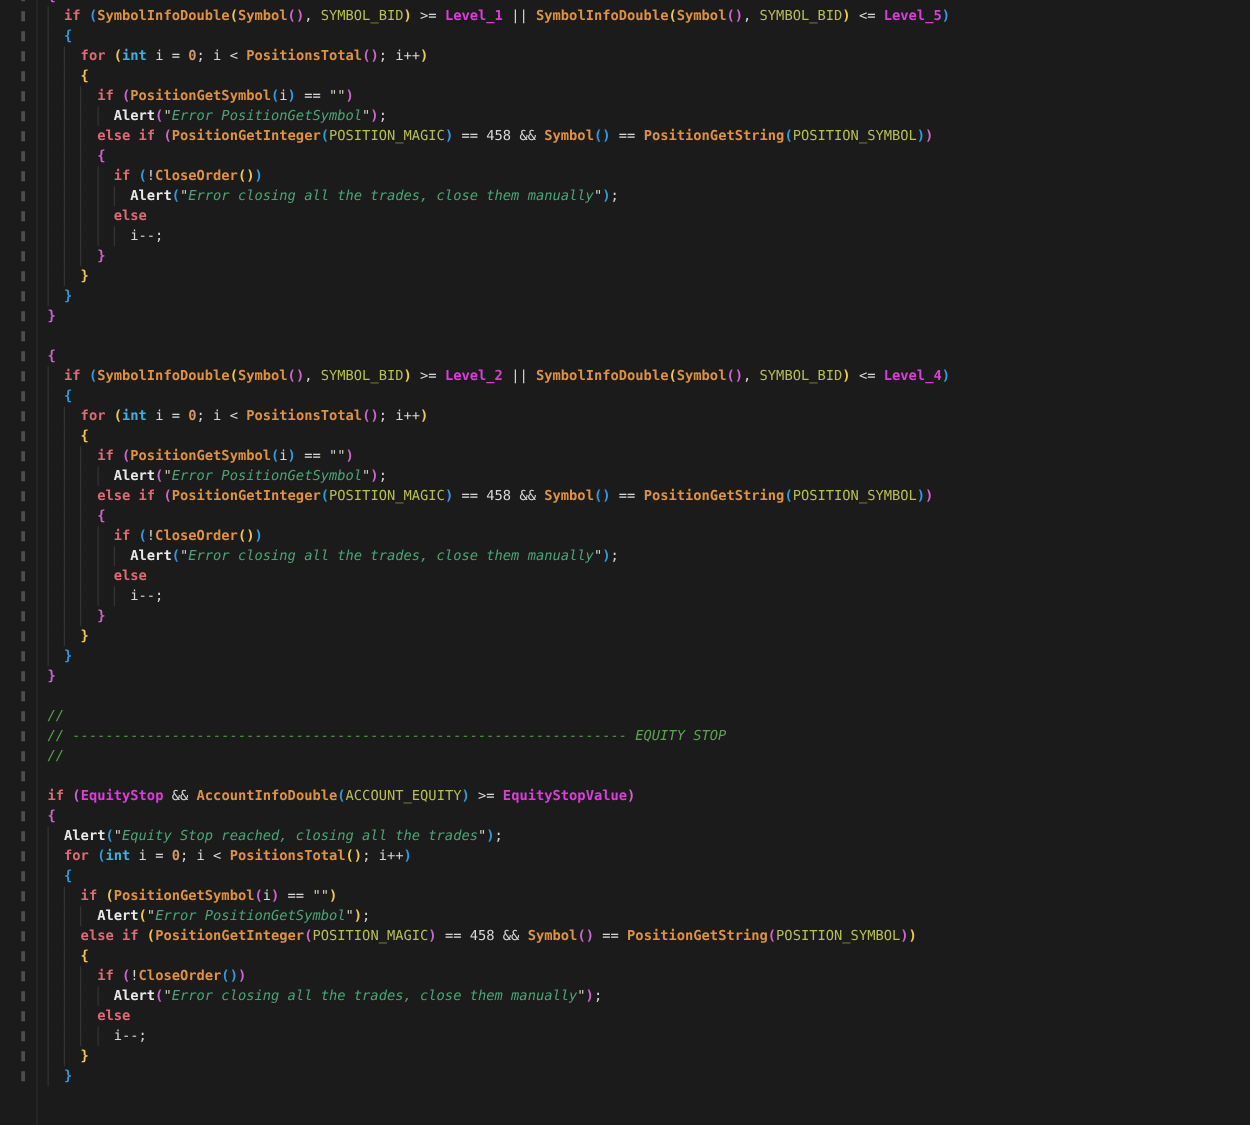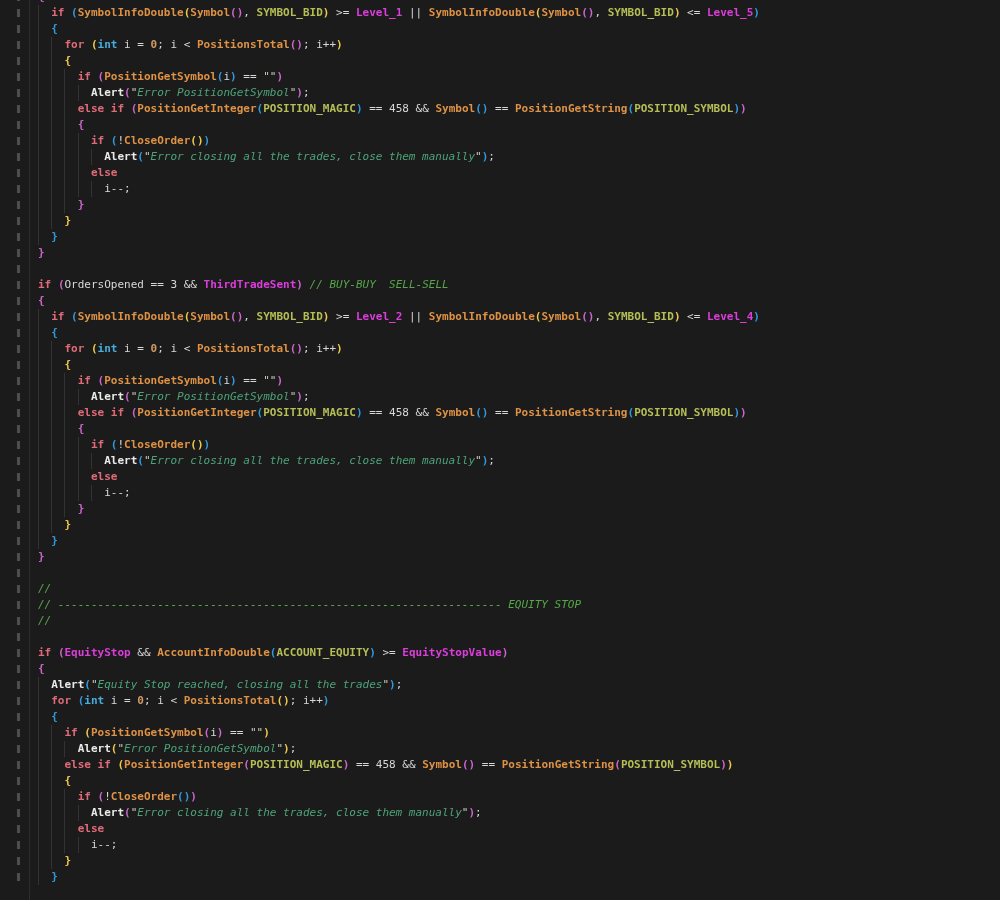--- a/index.html
+++ b/index.html
@@ -14,21 +14,21 @@
   .gutter{position:absolute;left:0;top:0;width:29px;height:100%;background:#1b1b1b;}
   .gutter-border{position:absolute;left:29px;top:0;width:1px;height:100%;background:#2d2d2d;}
   .code{position:absolute;left:30px;top:-11px;right:0;}
   .line{position:relative;height:16px;line-height:16px;white-space:pre;}
   .numfrag{position:absolute;left:-13px;top:4px;width:3px;height:8px;background:#565656;opacity:.85;}
   .guide{position:absolute;top:0;bottom:0;width:1px;background:#333333;}
   .toks{display:inline-block;}
   .kw{color:#DE6B77;font-weight:bold;}
   .fn{color:#DE9246;font-weight:bold;}
   .al{color:#E9E9E9;font-weight:bold;}
-  .ct{color:#B6BE55;font-weight:bold;}
+  .ct{color:#B6BE55;font-weight:normal;}
   .vr{color:#DB3EDB;font-weight:bold;}
   .ty{color:#45AEDC;font-weight:bold;}
   .nu{color:#D19A66;font-weight:bold;}
   .pl{color:#D8D8D8;}
   .st{color:#4EA379;font-style:italic;}
   .qt{color:#CFCFB8;}
   .cm{color:#57A64A;font-style:italic;}
   .b1{color:#EFC94C;font-weight:bold;}
   .b2{color:#CC66CC;font-weight:bold;}
   .b3{color:#3399DD;font-weight:bold;}
@@ -51,21 +51,20 @@
       <div class="line"><span class="numfrag"></span><span class="guide" style="left: calc(0ch + 8px);"></span><span class="guide" style="left: calc(2ch + 8px);"></span><span class="guide" style="left: calc(4ch + 8px);"></span><span class="toks" style="padding-left: calc(6ch + 8px);"><span class="b2">{</span></span></div>
       <div class="line"><span class="numfrag"></span><span class="guide" style="left: calc(0ch + 8px);"></span><span class="guide" style="left: calc(2ch + 8px);"></span><span class="guide" style="left: calc(4ch + 8px);"></span><span class="guide" style="left: calc(6ch + 8px);"></span><span class="toks" style="padding-left: calc(8ch + 8px);"><span class="kw">if</span><span class="pl"> </span><span class="b3">(</span><span class="pl">!</span><span class="fn">CloseOrder</span><span class="b1">()</span><span class="b3">)</span></span></div>
       <div class="line"><span class="numfrag"></span><span class="guide" style="left: calc(0ch + 8px);"></span><span class="guide" style="left: calc(2ch + 8px);"></span><span class="guide" style="left: calc(4ch + 8px);"></span><span class="guide" style="left: calc(6ch + 8px);"></span><span class="guide" style="left: calc(8ch + 8px);"></span><span class="toks" style="padding-left: calc(10ch + 8px);"><span class="al">Alert</span><span class="b3">(</span><span class="qt">"</span><span class="st">Error closing all the trades, close them manually</span><span class="qt">"</span><span class="b3">)</span><span class="pl">;</span></span></div>
       <div class="line"><span class="numfrag"></span><span class="guide" style="left: calc(0ch + 8px);"></span><span class="guide" style="left: calc(2ch + 8px);"></span><span class="guide" style="left: calc(4ch + 8px);"></span><span class="guide" style="left: calc(6ch + 8px);"></span><span class="toks" style="padding-left: calc(8ch + 8px);"><span class="kw">else</span></span></div>
       <div class="line"><span class="numfrag"></span><span class="guide" style="left: calc(0ch + 8px);"></span><span class="guide" style="left: calc(2ch + 8px);"></span><span class="guide" style="left: calc(4ch + 8px);"></span><span class="guide" style="left: calc(6ch + 8px);"></span><span class="guide" style="left: calc(8ch + 8px);"></span><span class="toks" style="padding-left: calc(10ch + 8px);"><span class="pl">i--;</span></span></div>
       <div class="line"><span class="numfrag"></span><span class="guide" style="left: calc(0ch + 8px);"></span><span class="guide" style="left: calc(2ch + 8px);"></span><span class="guide" style="left: calc(4ch + 8px);"></span><span class="toks" style="padding-left: calc(6ch + 8px);"><span class="b2">}</span></span></div>
       <div class="line"><span class="numfrag"></span><span class="guide" style="left: calc(0ch + 8px);"></span><span class="guide" style="left: calc(2ch + 8px);"></span><span class="toks" style="padding-left: calc(4ch + 8px);"><span class="b1">}</span></span></div>
       <div class="line"><span class="numfrag"></span><span class="guide" style="left: calc(0ch + 8px);"></span><span class="toks" style="padding-left: calc(2ch + 8px);"><span class="b3">}</span></span></div>
       <div class="line"><span class="numfrag"></span><span class="toks" style="padding-left: calc(0ch + 8px);"><span class="b2">}</span></span></div>
       <div class="line"><span class="numfrag"></span><span class="toks" style="padding-left: calc(0ch + 8px);"></span></div>
-      <div class="line"><span class="numfrag"></span><span class="toks" style="padding-left: calc(0ch + 8px);"><span class="kw">if</span><span class="pl"> </span><span class="b2">(</span><span class="pl">OrdersOpened == 3 &amp;&amp; </span><span class="vr">ThirdTradeSent</span><span class="b2">)</span><span class="pl"> </span><span class="cm">// BUY-BUY  SELL-SELL</span></span></div>
       <div class="line"><span class="numfrag"></span><span class="toks" style="padding-left: calc(0ch + 8px);"><span class="b2">{</span></span></div>
       <div class="line"><span class="numfrag"></span><span class="guide" style="left: calc(0ch + 8px);"></span><span class="toks" style="padding-left: calc(2ch + 8px);"><span class="kw">if</span><span class="pl"> </span><span class="b3">(</span><span class="fn">SymbolInfoDouble</span><span class="b1">(</span><span class="fn">Symbol</span><span class="b2">()</span><span class="pl">, </span><span class="ct">SYMBOL_BID</span><span class="b1">)</span><span class="pl"> &gt;= </span><span class="vr">Level_2</span><span class="pl"> || </span><span class="fn">SymbolInfoDouble</span><span class="b1">(</span><span class="fn">Symbol</span><span class="b2">()</span><span class="pl">, </span><span class="ct">SYMBOL_BID</span><span class="b1">)</span><span class="pl"> &lt;= </span><span class="vr">Level_4</span><span class="b3">)</span></span></div>
       <div class="line"><span class="numfrag"></span><span class="guide" style="left: calc(0ch + 8px);"></span><span class="toks" style="padding-left: calc(2ch + 8px);"><span class="b3">{</span></span></div>
       <div class="line"><span class="numfrag"></span><span class="guide" style="left: calc(0ch + 8px);"></span><span class="guide" style="left: calc(2ch + 8px);"></span><span class="toks" style="padding-left: calc(4ch + 8px);"><span class="kw">for</span><span class="pl"> </span><span class="b1">(</span><span class="ty">int</span><span class="pl"> i = </span><span class="nu">0</span><span class="pl">; i &lt; </span><span class="fn">PositionsTotal</span><span class="b2">()</span><span class="pl">; i++</span><span class="b1">)</span></span></div>
       <div class="line"><span class="numfrag"></span><span class="guide" style="left: calc(0ch + 8px);"></span><span class="guide" style="left: calc(2ch + 8px);"></span><span class="toks" style="padding-left: calc(4ch + 8px);"><span class="b1">{</span></span></div>
       <div class="line"><span class="numfrag"></span><span class="guide" style="left: calc(0ch + 8px);"></span><span class="guide" style="left: calc(2ch + 8px);"></span><span class="guide" style="left: calc(4ch + 8px);"></span><span class="toks" style="padding-left: calc(6ch + 8px);"><span class="kw">if</span><span class="pl"> </span><span class="b2">(</span><span class="fn">PositionGetSymbol</span><span class="b3">(</span><span class="pl">i</span><span class="b3">)</span><span class="pl"> == </span><span class="qt">""</span><span class="b2">)</span></span></div>
       <div class="line"><span class="numfrag"></span><span class="guide" style="left: calc(0ch + 8px);"></span><span class="guide" style="left: calc(2ch + 8px);"></span><span class="guide" style="left: calc(4ch + 8px);"></span><span class="guide" style="left: calc(6ch + 8px);"></span><span class="toks" style="padding-left: calc(8ch + 8px);"><span class="al">Alert</span><span class="b2">(</span><span class="qt">"</span><span class="st">Error PositionGetSymbol</span><span class="qt">"</span><span class="b2">)</span><span class="pl">;</span></span></div>
       <div class="line"><span class="numfrag"></span><span class="guide" style="left: calc(0ch + 8px);"></span><span class="guide" style="left: calc(2ch + 8px);"></span><span class="guide" style="left: calc(4ch + 8px);"></span><span class="toks" style="padding-left: calc(6ch + 8px);"><span class="kw">else</span><span class="pl"> </span><span class="kw">if</span><span class="pl"> </span><span class="b2">(</span><span class="fn">PositionGetInteger</span><span class="b3">(</span><span class="ct">POSITION_MAGIC</span><span class="b3">)</span><span class="pl"> == 458 &amp;&amp; </span><span class="fn">Symbol</span><span class="b3">()</span><span class="pl"> == </span><span class="fn">PositionGetString</span><span class="b3">(</span><span class="ct">POSITION_SYMBOL</span><span class="b3">)</span><span class="b2">)</span></span></div>
       <div class="line"><span class="numfrag"></span><span class="guide" style="left: calc(0ch + 8px);"></span><span class="guide" style="left: calc(2ch + 8px);"></span><span class="guide" style="left: calc(4ch + 8px);"></span><span class="toks" style="padding-left: calc(6ch + 8px);"><span class="b2">{</span></span></div>
       <div class="line"><span class="numfrag"></span><span class="guide" style="left: calc(0ch + 8px);"></span><span class="guide" style="left: calc(2ch + 8px);"></span><span class="guide" style="left: calc(4ch + 8px);"></span><span class="guide" style="left: calc(6ch + 8px);"></span><span class="toks" style="padding-left: calc(8ch + 8px);"><span class="kw">if</span><span class="pl"> </span><span class="b3">(</span><span class="pl">!</span><span class="fn">CloseOrder</span><span class="b1">()</span><span class="b3">)</span></span></div>

